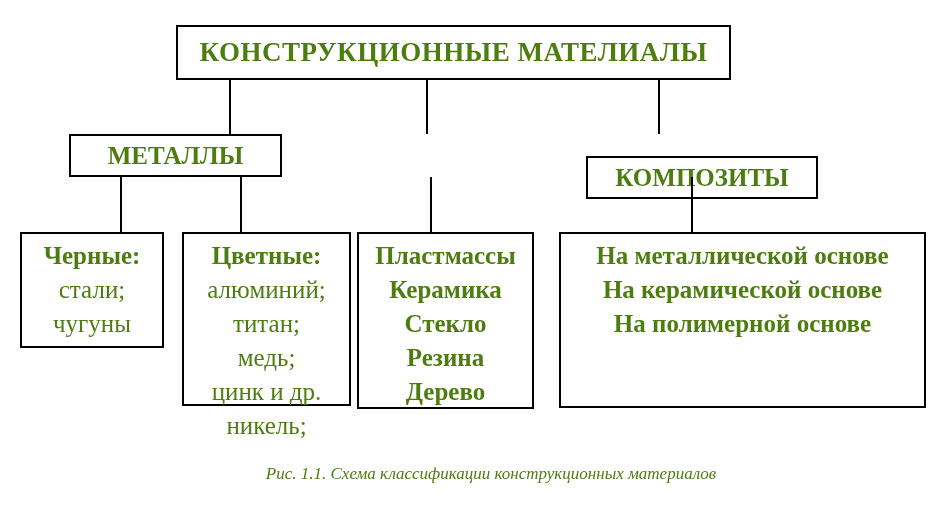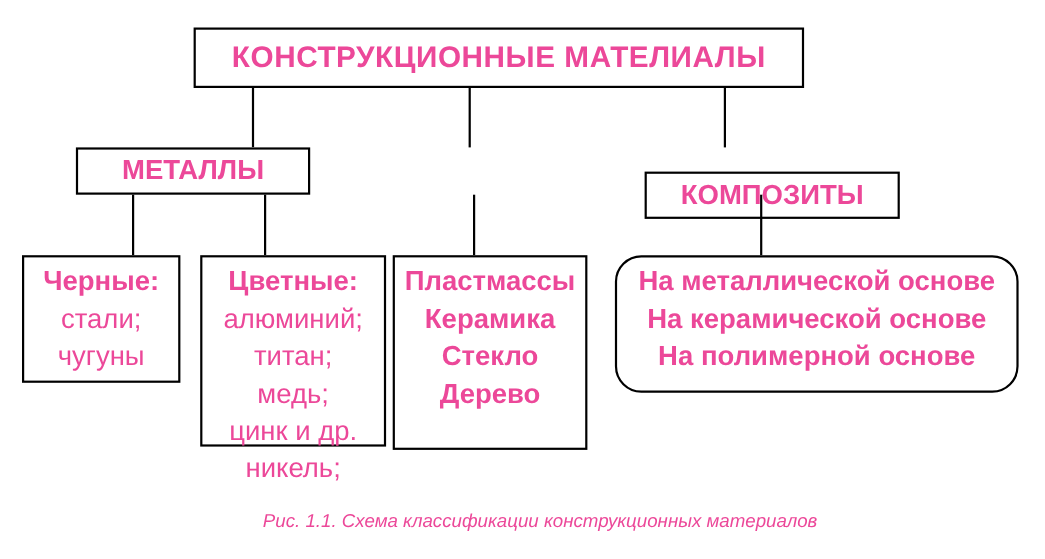--- a/index.html
+++ b/index.html
@@ -2,22 +2,22 @@
 <html><head>
 <meta charset="utf-8">
 <style>
   * { margin: 0; padding: 0; box-sizing: border-box; }
   html, body { background: #ffffff; }
   .page {
     position: relative;
     width: 950px;
     height: 508px;
     background: #ffffff;
-    font-family: Liberation Sans, sans-serif;
-    color: #ec4899;
+    font-family: Liberation Serif, serif;
+    color: #4d7c0f;
     overflow: hidden;
   }
   .box {
     position: absolute;
     border: 2px solid #000000;
     background: #ffffff;
   }
   .box-center {
     display: flex;
     align-items: center;
@@ -38,21 +38,21 @@
   .lvl3 {
     top: 232px;
     font-size: 25px;
     text-align: center;
     padding-top: 5px;
     line-height: 34px;
   }
   .box-ferrous        { left: 20px;  width: 144px; height: 116px; }
   .box-nonferrous     { left: 182px; width: 169px; height: 174px; }
   .box-plastics       { left: 357px; width: 177px; height: 177px; }
-  .box-compositebase  { left: 559px; width: 367px; height: 125px; font-weight: bold; border-radius: 24px; }
+  .box-compositebase  { left: 559px; width: 367px; height: 176px; font-weight: bold; }
   .lvl3 .head { font-weight: bold; }
   .box-plastics .line { font-weight: bold; }
   .vline {
     position: absolute;
     width: 2px;
     background: #000000;
   }
   .caption {
     position: absolute;
     left: 16px; top: 464px; width: 950px;
@@ -98,20 +98,21 @@
     <div class="line">титан;</div>
     <div class="line">медь;</div>
     <div class="line">цинк и др.</div>
     <div class="line">никель;</div>
   </div>
 
   <div class="box lvl3 box-plastics">
     <div class="line">Пластмассы</div>
     <div class="line">Керамика</div>
     <div class="line">Стекло</div>
+    <div class="line">Резина</div>
     <div class="line">Дерево</div>
   </div>
 
   <div class="box lvl3 box-compositebase">
     <div class="line">На металлической основе</div>
     <div class="line">На керамической основе</div>
     <div class="line">На полимерной основе</div>
   </div>
 
   <div class="caption">Рис. 1.1. Схема классификации конструкционных материалов</div>

